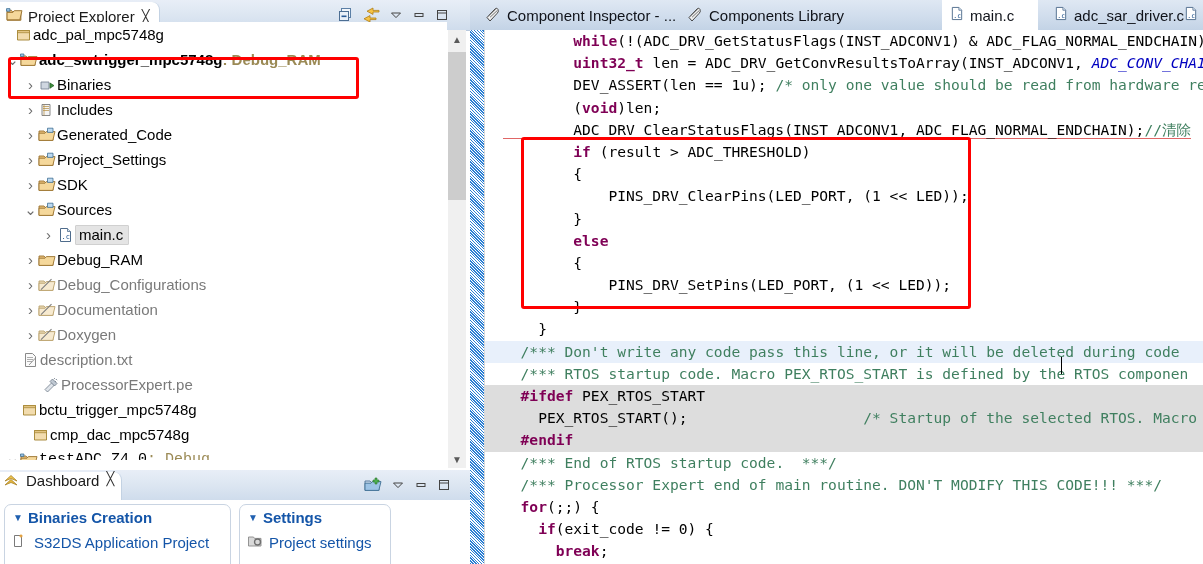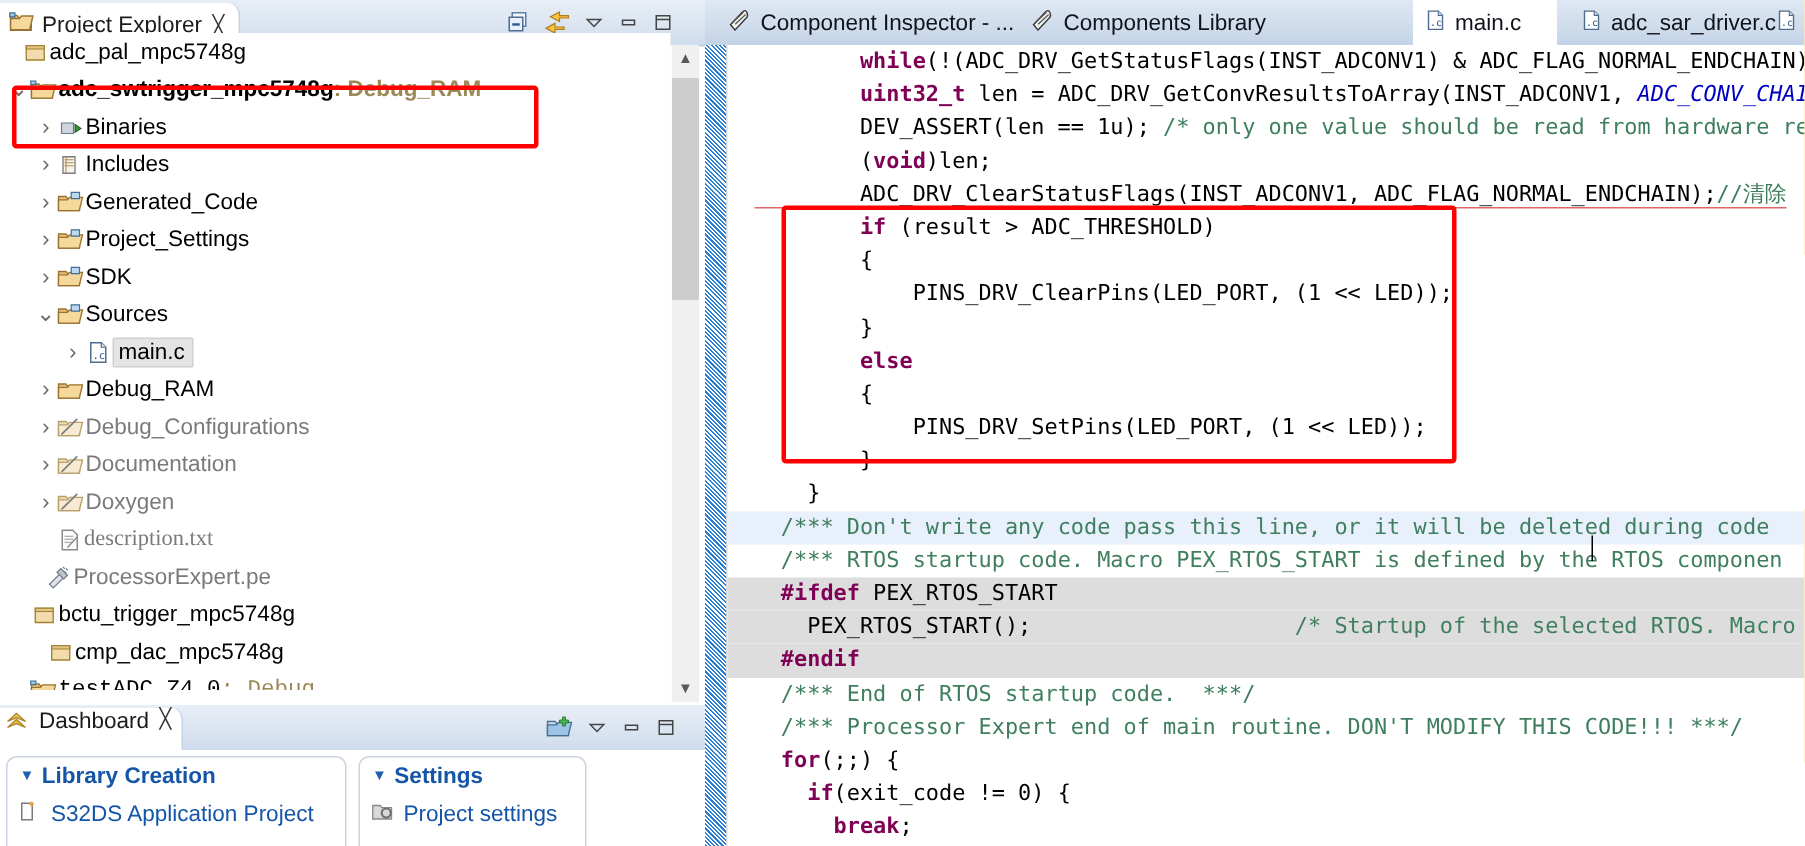--- a/index.html
+++ b/index.html
@@ -293,32 +293,32 @@
             <span class="twist" style="font-size: 15px;">›</span>
             <span class="ticon">
               <svg width="18" height="16" viewBox="0 0 18 16">
                 <path d="M1 4 h5 l1.2 1.4 H15 v8 H1 z" fill="#eddcb8" stroke="#b9a06b" stroke-width="0.9"></path>
                 <path d="M1 6.2 h6 l1.4 -1.6 H17 l-2.2 8.8 H1 z" fill="#f7ead0" stroke="#b9a06b" stroke-width="0.9"></path>
                 <path d="M3 12.6 L13.5 2.2" stroke="#7c7c7c" stroke-width="1.1"></path>
               </svg>
             </span>
             <span class="tlabel dim">Doxygen</span>
           </div>
-          <div class="trow" style="padding-left: 23px; font-family: Liberation Serif, serif;">
+          <div class="trow" style="padding-left: 7px;">
             <span class="twist none"></span>
             <span class="ticon">
               <svg width="15" height="16" viewBox="0 0 15 16">
                 <path d="M2.5 1.5 h7 l3 3 v10 h-10 z" fill="#fbfbfb" stroke="#8a8a8a" stroke-width="1"></path>
                 <path d="M4 5.5 h6 M4 7.5 h6 M4 9.5 h5" stroke="#9a9a9a" stroke-width="0.8"></path>
                 <path d="M6 13 L12.5 6" stroke="#8a8a8a" stroke-width="0.9"></path>
               </svg>
             </span>
             <span class="tlabel dim">description.txt</span>
           </div>
-          <div class="trow" style="padding-left: 16px;">
+          <div class="trow" style="padding-left: 28px;">
             <span class="twist none"></span>
             <span class="ticon">
               <svg width="17" height="16" viewBox="0 0 17 16">
                 <path d="M2 12.5 L9 5.5 L11.5 8 L4.5 15 z" fill="#dfe4ea" stroke="#6f7a88" stroke-width="0.8"></path>
                 <path d="M9.5 2 l4.5 4.5 l-2.5 2.5 l-4.5-4.5 z" fill="#bfc8d2" stroke="#6f7a88" stroke-width="0.8"></path>
                 <path d="M11 1 l1.2 1.2 M13 2 l1.2 1.2 M12 4 l1.2 1.2" stroke="#6f7a88" stroke-width="0.8"></path>
               </svg>
             </span>
             <span class="tlabel dim">ProcessorExpert.pe</span>
           </div>
@@ -398,21 +398,21 @@
                 <path d="M2.5 5 h9" stroke="#444" stroke-width="1"></path>
               </svg>
           </span>
         </div>
       </div>
 
       <div class="db-body">
         <div class="db-card c1">
           <div class="db-sec-title">
             <span class="caret">▼</span>
-            <span class="txt">Library Creation</span>
+            <span class="txt">Binaries Creation</span>
           </div>
           <div class="db-link">
             <span>
               <svg width="16" height="16" viewBox="0 0 16 16">
                 <path d="M2.5 2.5 h7 v11 h-7 z" fill="#ffffff" stroke="#7a7a7a" stroke-width="1"></path>
                 <path d="M9 1.5 v3 M7.5 3 h3" stroke="#e8a33d" stroke-width="1.4"></path>
               </svg>
             </span>
             <span class="txt">S32DS Application Project</span>
           </div>

